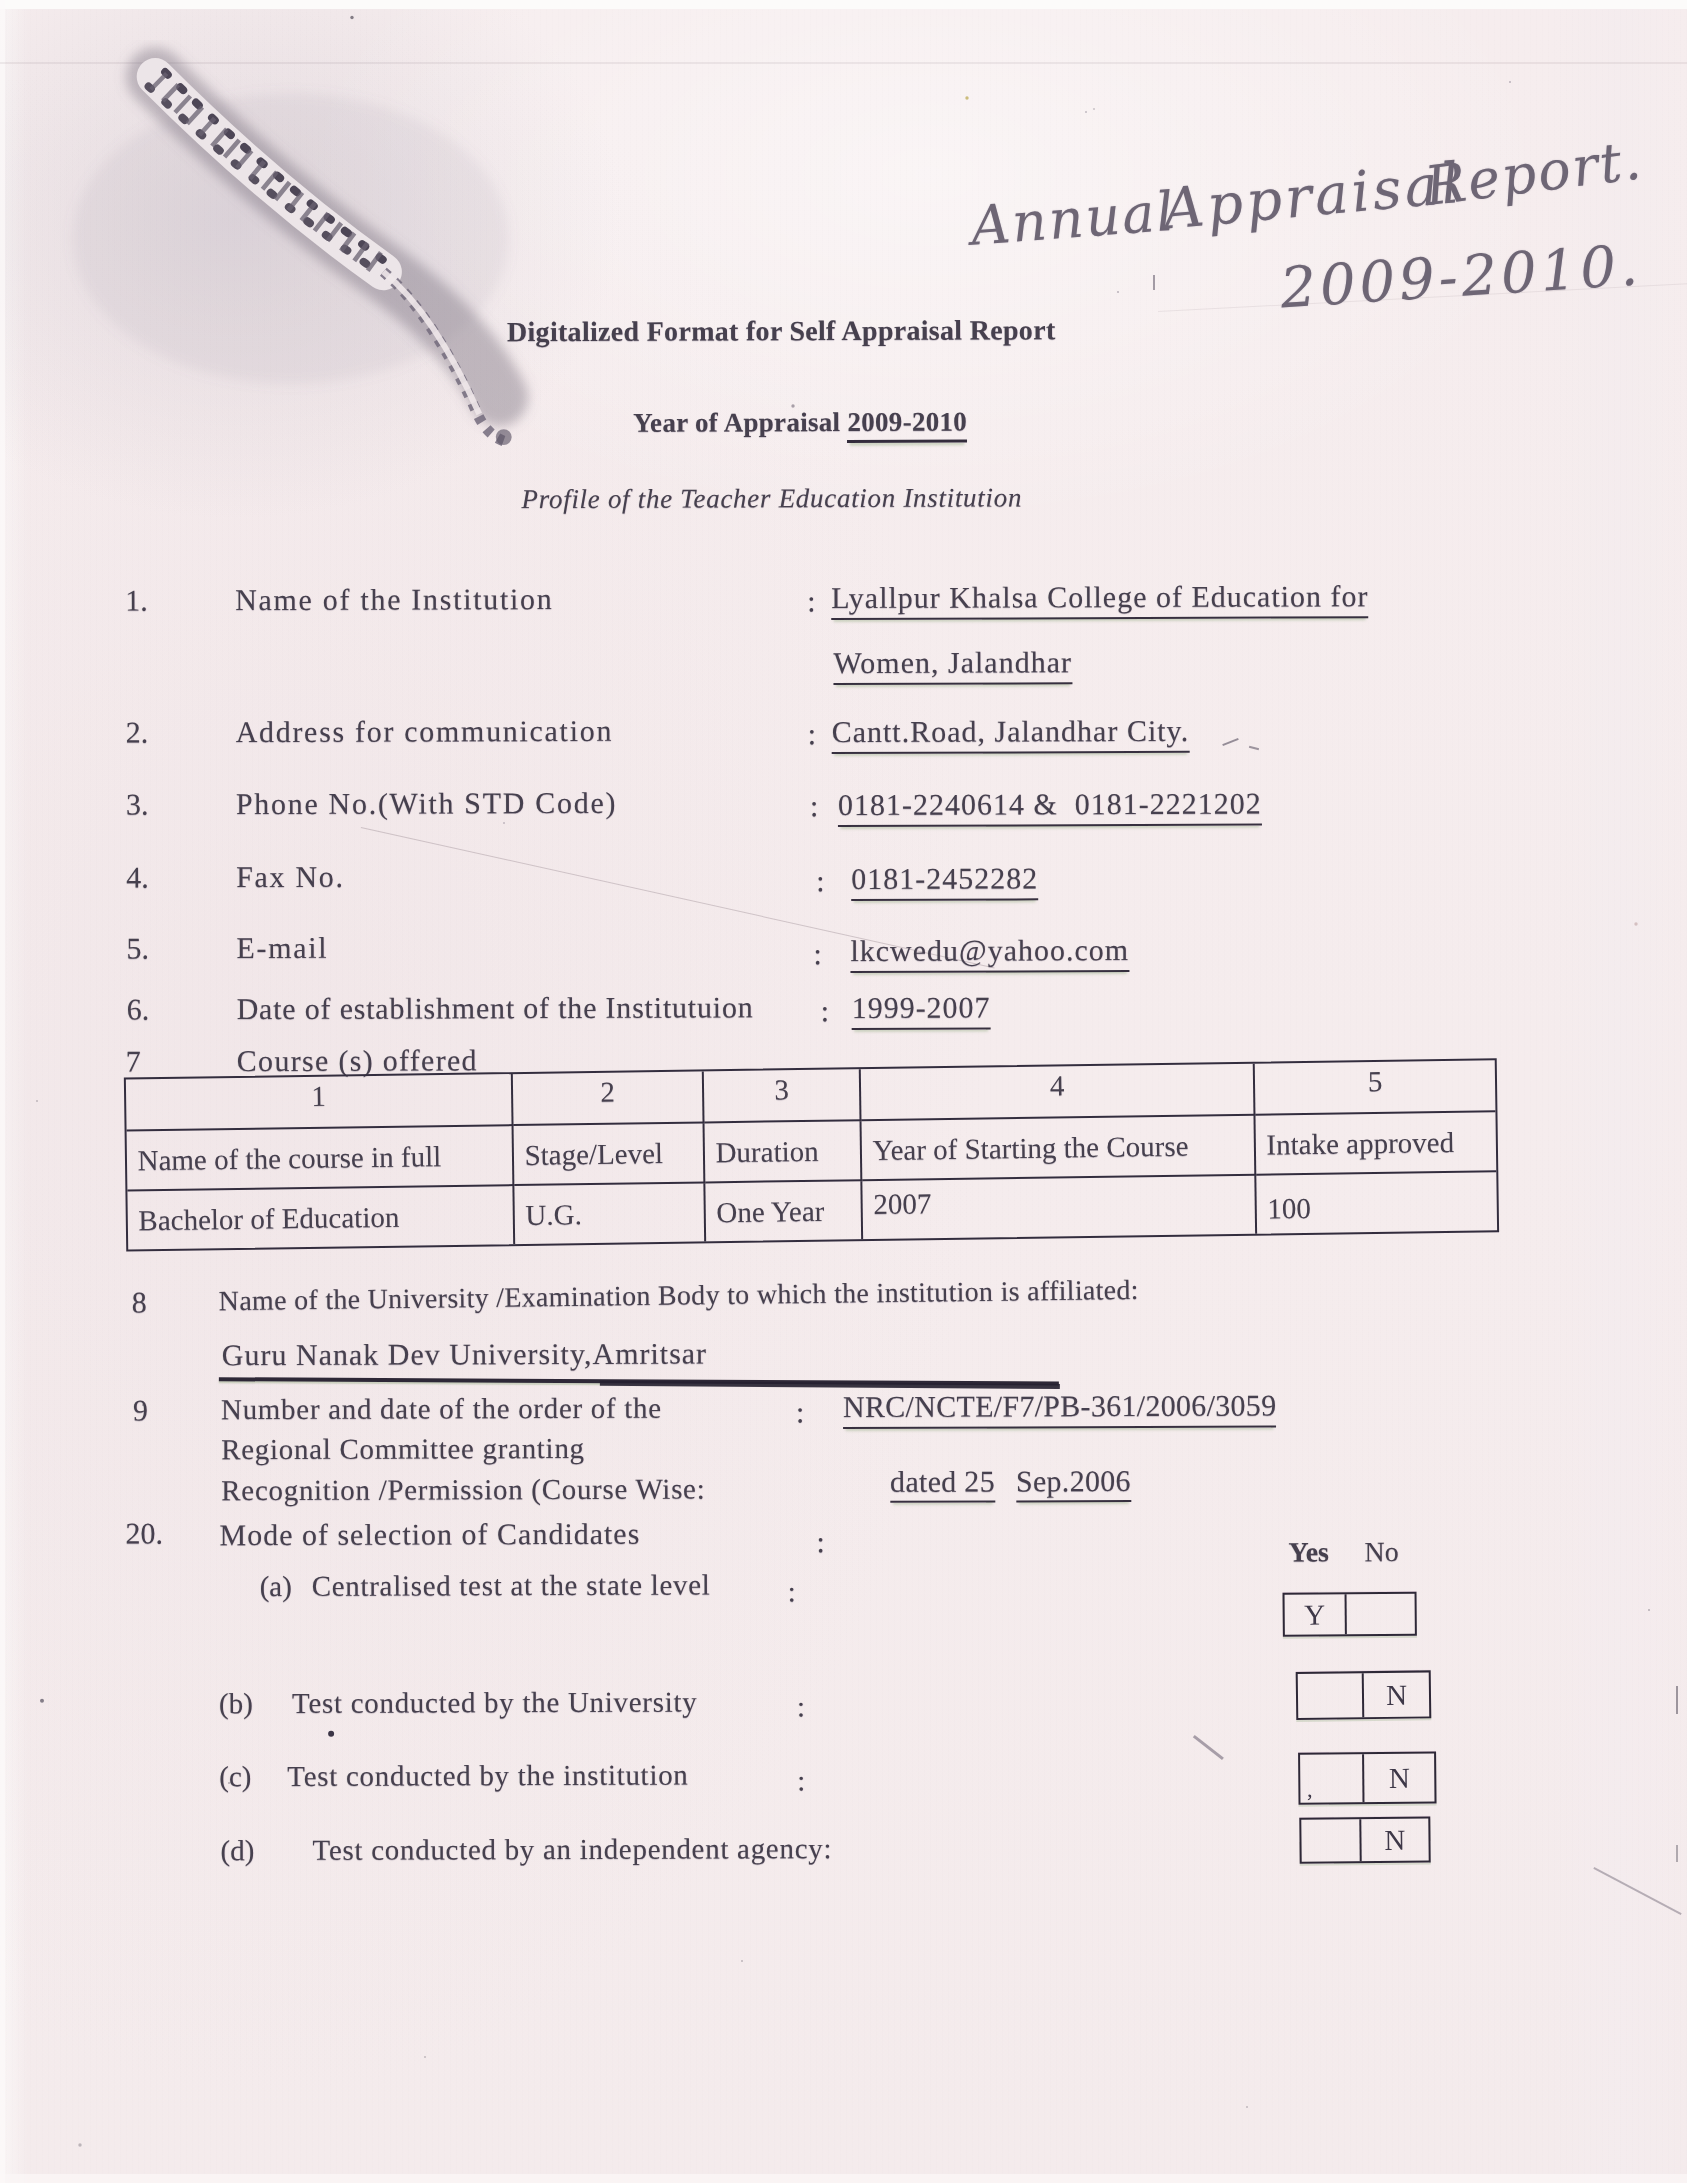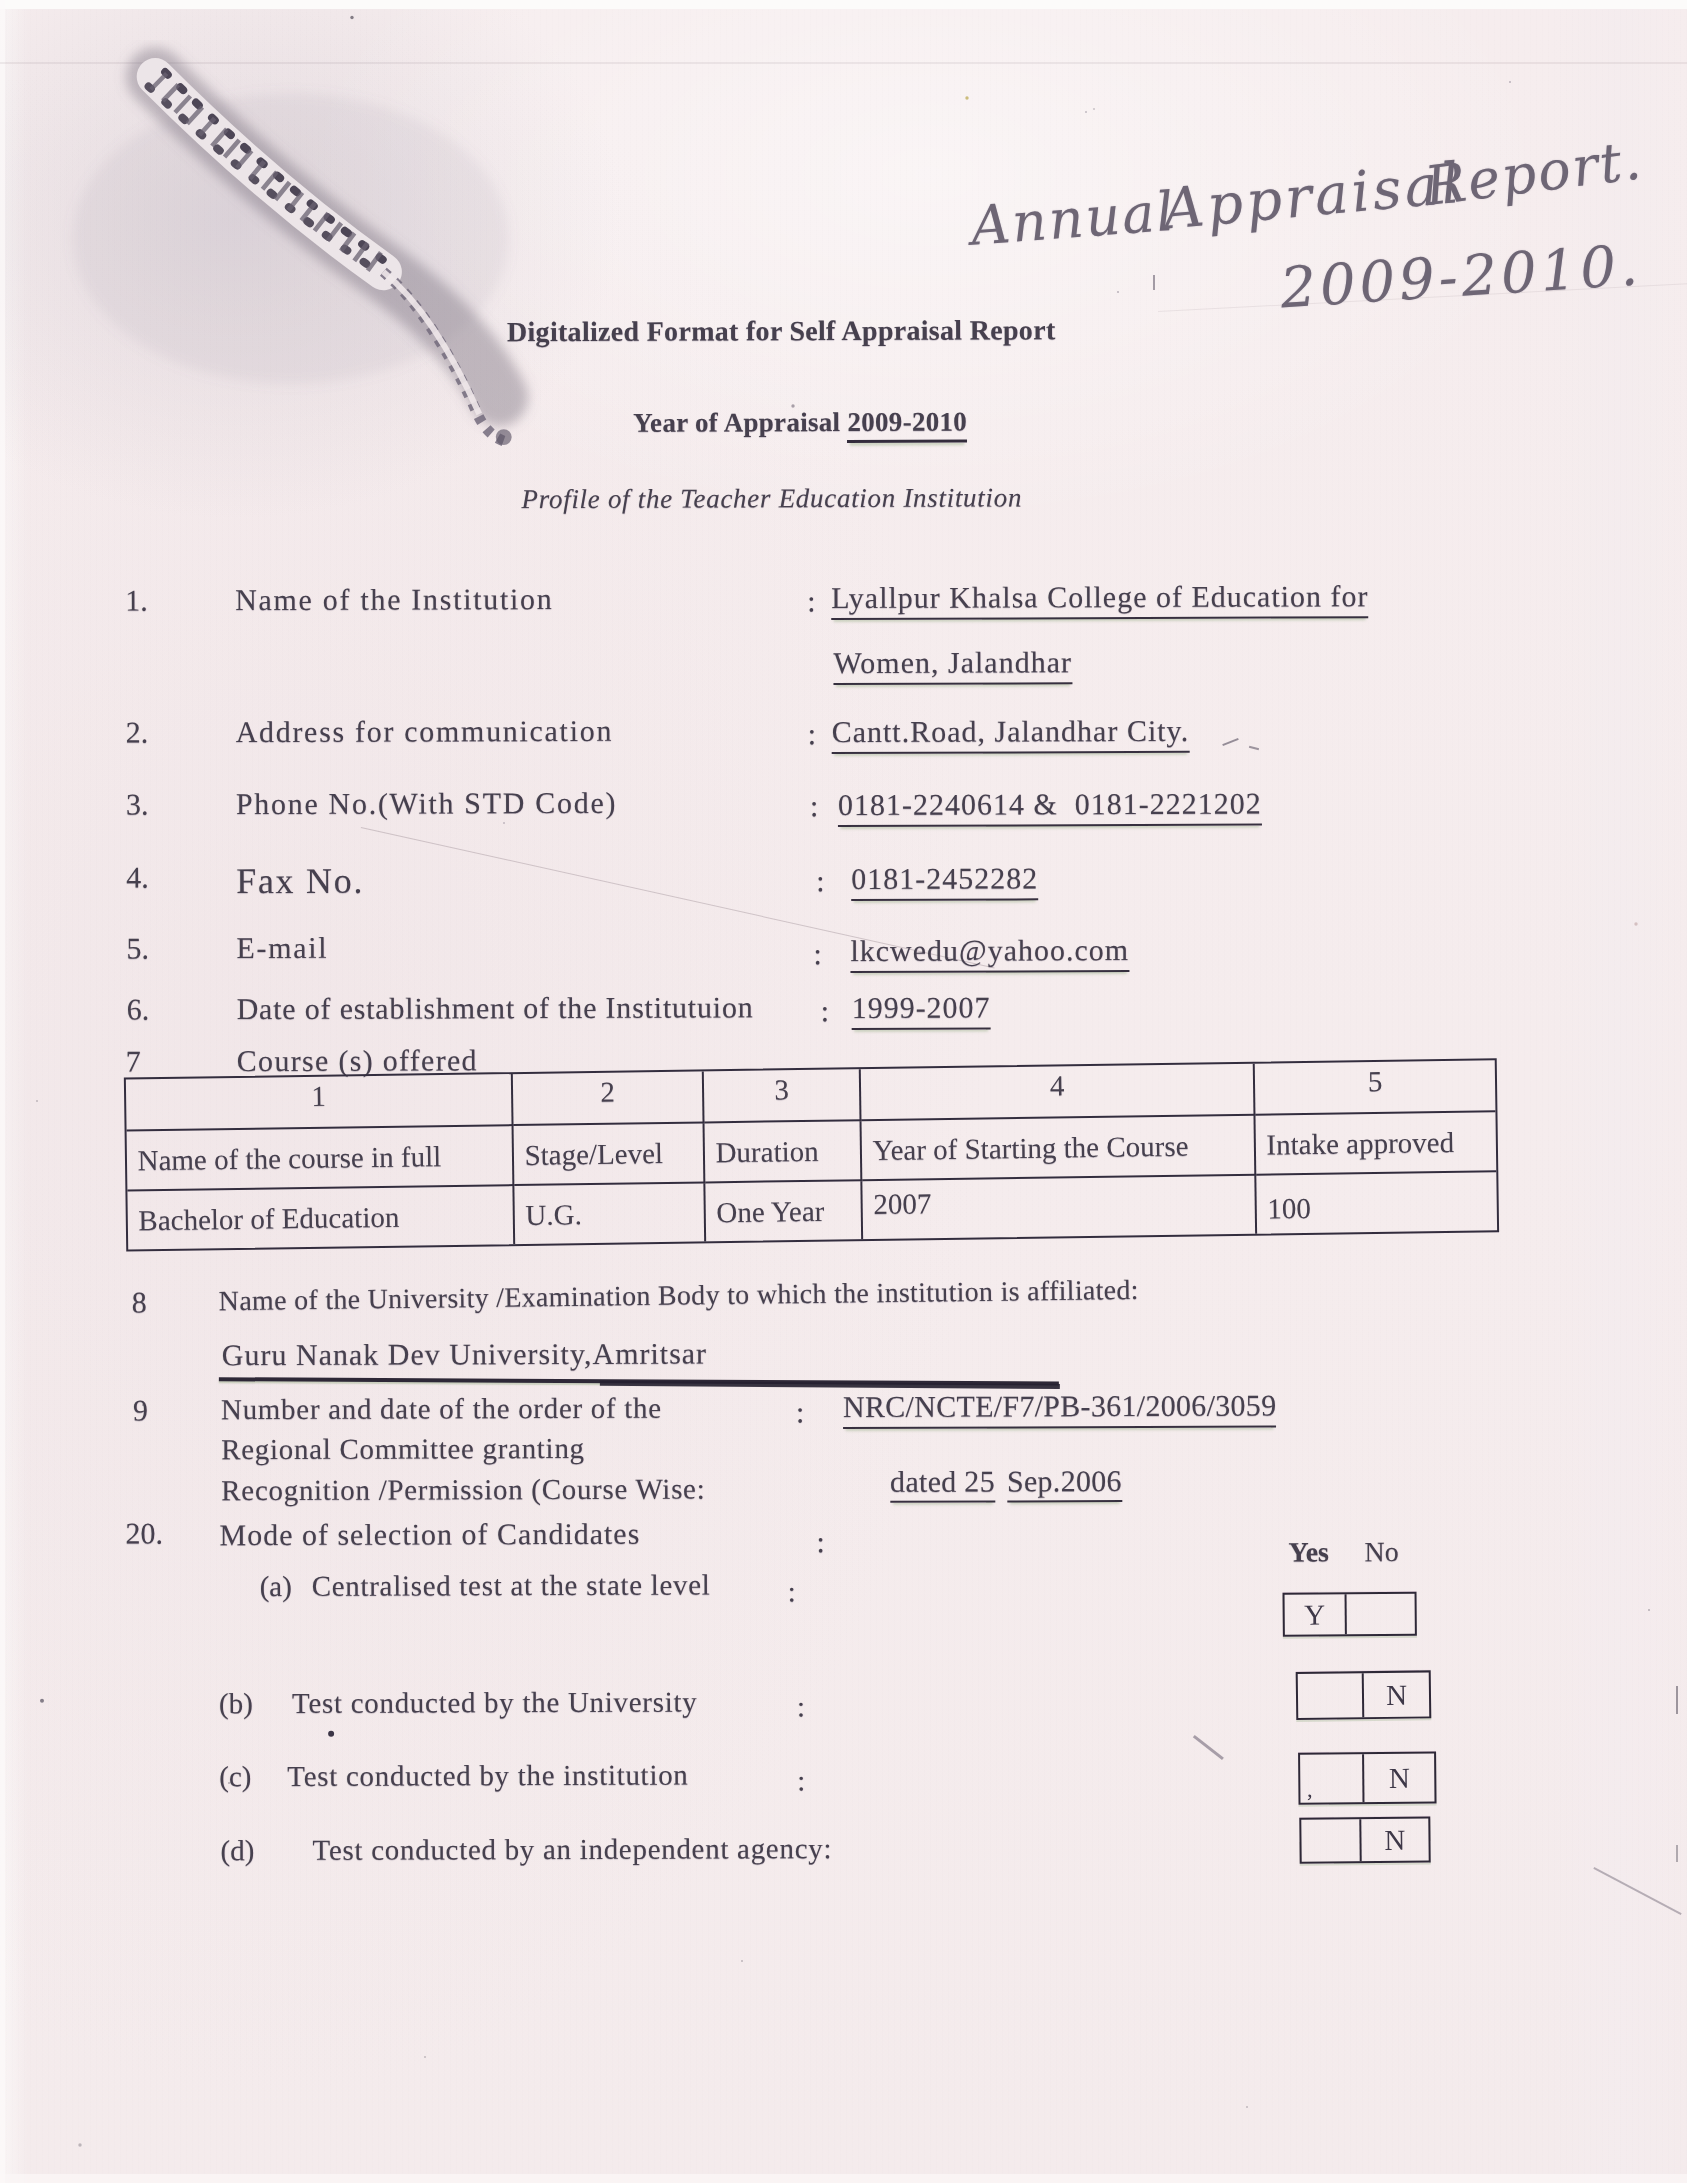--- a/index.html
+++ b/index.html
@@ -118,21 +118,21 @@
     <span class="t" style="left:237px;top:713px;font-size:30px;letter-spacing:1.7px;">Address for communication</span>
     <span class="t" style="left:809px;top:717px;font-size:30px;">:</span>
     <span class="t ul" style="left:833px;top:715px;font-size:30px;letter-spacing:1px;">Cantt.Road, Jalandhar City.</span>
 
     <span class="t" style="left:127px;top:785px;font-size:30px;">3.</span>
     <span class="t" style="left:237px;top:785px;font-size:30px;letter-spacing:1.7px;">Phone No.(With STD Code)</span>
     <span class="t" style="left:811px;top:789px;font-size:30px;">:</span>
     <span class="t ul" style="left:839px;top:788px;font-size:30px;letter-spacing:1px;">0181-2240614 &amp;  0181-2221202</span>
 
     <span class="t" style="left:127px;top:858px;font-size:30px;">4.</span>
-    <span class="t" style="left:237px;top:858px;font-size:36px;letter-spacing:1.7px;">Fax No.</span>
+    <span class="t" style="left:237px;top:858px;font-size:30px;letter-spacing:1.7px;">Fax No.</span>
     <span class="t" style="left:817px;top:864px;font-size:30px;">:</span>
     <span class="t ul" style="left:852px;top:862px;font-size:30px;letter-spacing:1px;">0181-2452282</span>
 
     <span class="t" style="left:127px;top:929px;font-size:30px;">5.</span>
     <span class="t" style="left:237px;top:929px;font-size:30px;letter-spacing:1.7px;">E-mail</span>
     <span class="t" style="left:814px;top:937px;font-size:30px;">:</span>
     <span class="t ul" style="left:851px;top:934px;font-size:30px;letter-spacing:1px;">lkcwedu@yahoo.com</span>
 
     <span class="t" style="left:127px;top:990px;font-size:30px;">6.</span>
     <span class="t" style="left:237px;top:990px;font-size:30px;letter-spacing:0.8px;">Date of establishment of the Institutuion</span>
@@ -168,21 +168,21 @@
     <div class="crease" style="left:218px;top:1375px;width:840px;height:4px;background:#2e2837;transform:rotate(.5deg);transform-origin:0 0;box-shadow:0 2px 1.3px rgba(110,150,90,.3);"></div>
     <div class="crease" style="left:599px;top:1380px;width:460px;height:4.6px;background:#262031;transform:rotate(.6deg);transform-origin:0 0;opacity:.9;"></div>
 
     <span class="t" style="left:132px;top:1391px;font-size:30px;">9</span>
     <span class="t" style="left:220px;top:1391px;font-size:29px;letter-spacing:0.7px;">Number and date of the order of the</span>
     <span class="t" style="left:220px;top:1431px;font-size:29px;letter-spacing:0.7px;">Regional Committee granting</span>
     <span class="t" style="left:220px;top:1472px;font-size:29px;letter-spacing:0.7px;">Recognition /Permission (Course Wise:</span>
     <span class="t" style="left:795px;top:1395px;font-size:30px;">:</span>
     <span class="t ul" style="left:842px;top:1390px;font-size:30px;letter-spacing:0.3px;">NRC/NCTE/F7/PB-361/2006/3059</span>
     <div class="t" style="left:842px;top:1431px;font-size:30px;letter-spacing:0.3px;">
-      <span class="ul" style="margin-right:12px;">dated 25</span><span class="ul">Sep.2006</span>
+      <span class="ul" style="margin-right:21px;">dated 25</span><span class="ul">Sep.2006</span>
     </div>
 
     <span class="t" style="left:124px;top:1514px;font-size:30px;">20.</span>
     <span class="t" style="left:218px;top:1516px;font-size:30px;letter-spacing:1px;">Mode of selection of Candidates</span>
     <span class="t" style="left:815px;top:1525px;font-size:30px;">:</span>
 
     <span class="t" style="left:1287px;top:1538px;font-size:28px;font-weight:bold;">Yes</span>
     <span class="t" style="left:1363px;top:1538px;font-size:28px;font-weight:normal;">No</span>
 
     <span class="t" style="left:258px;top:1568px;font-size:29px;">(a)</span>

